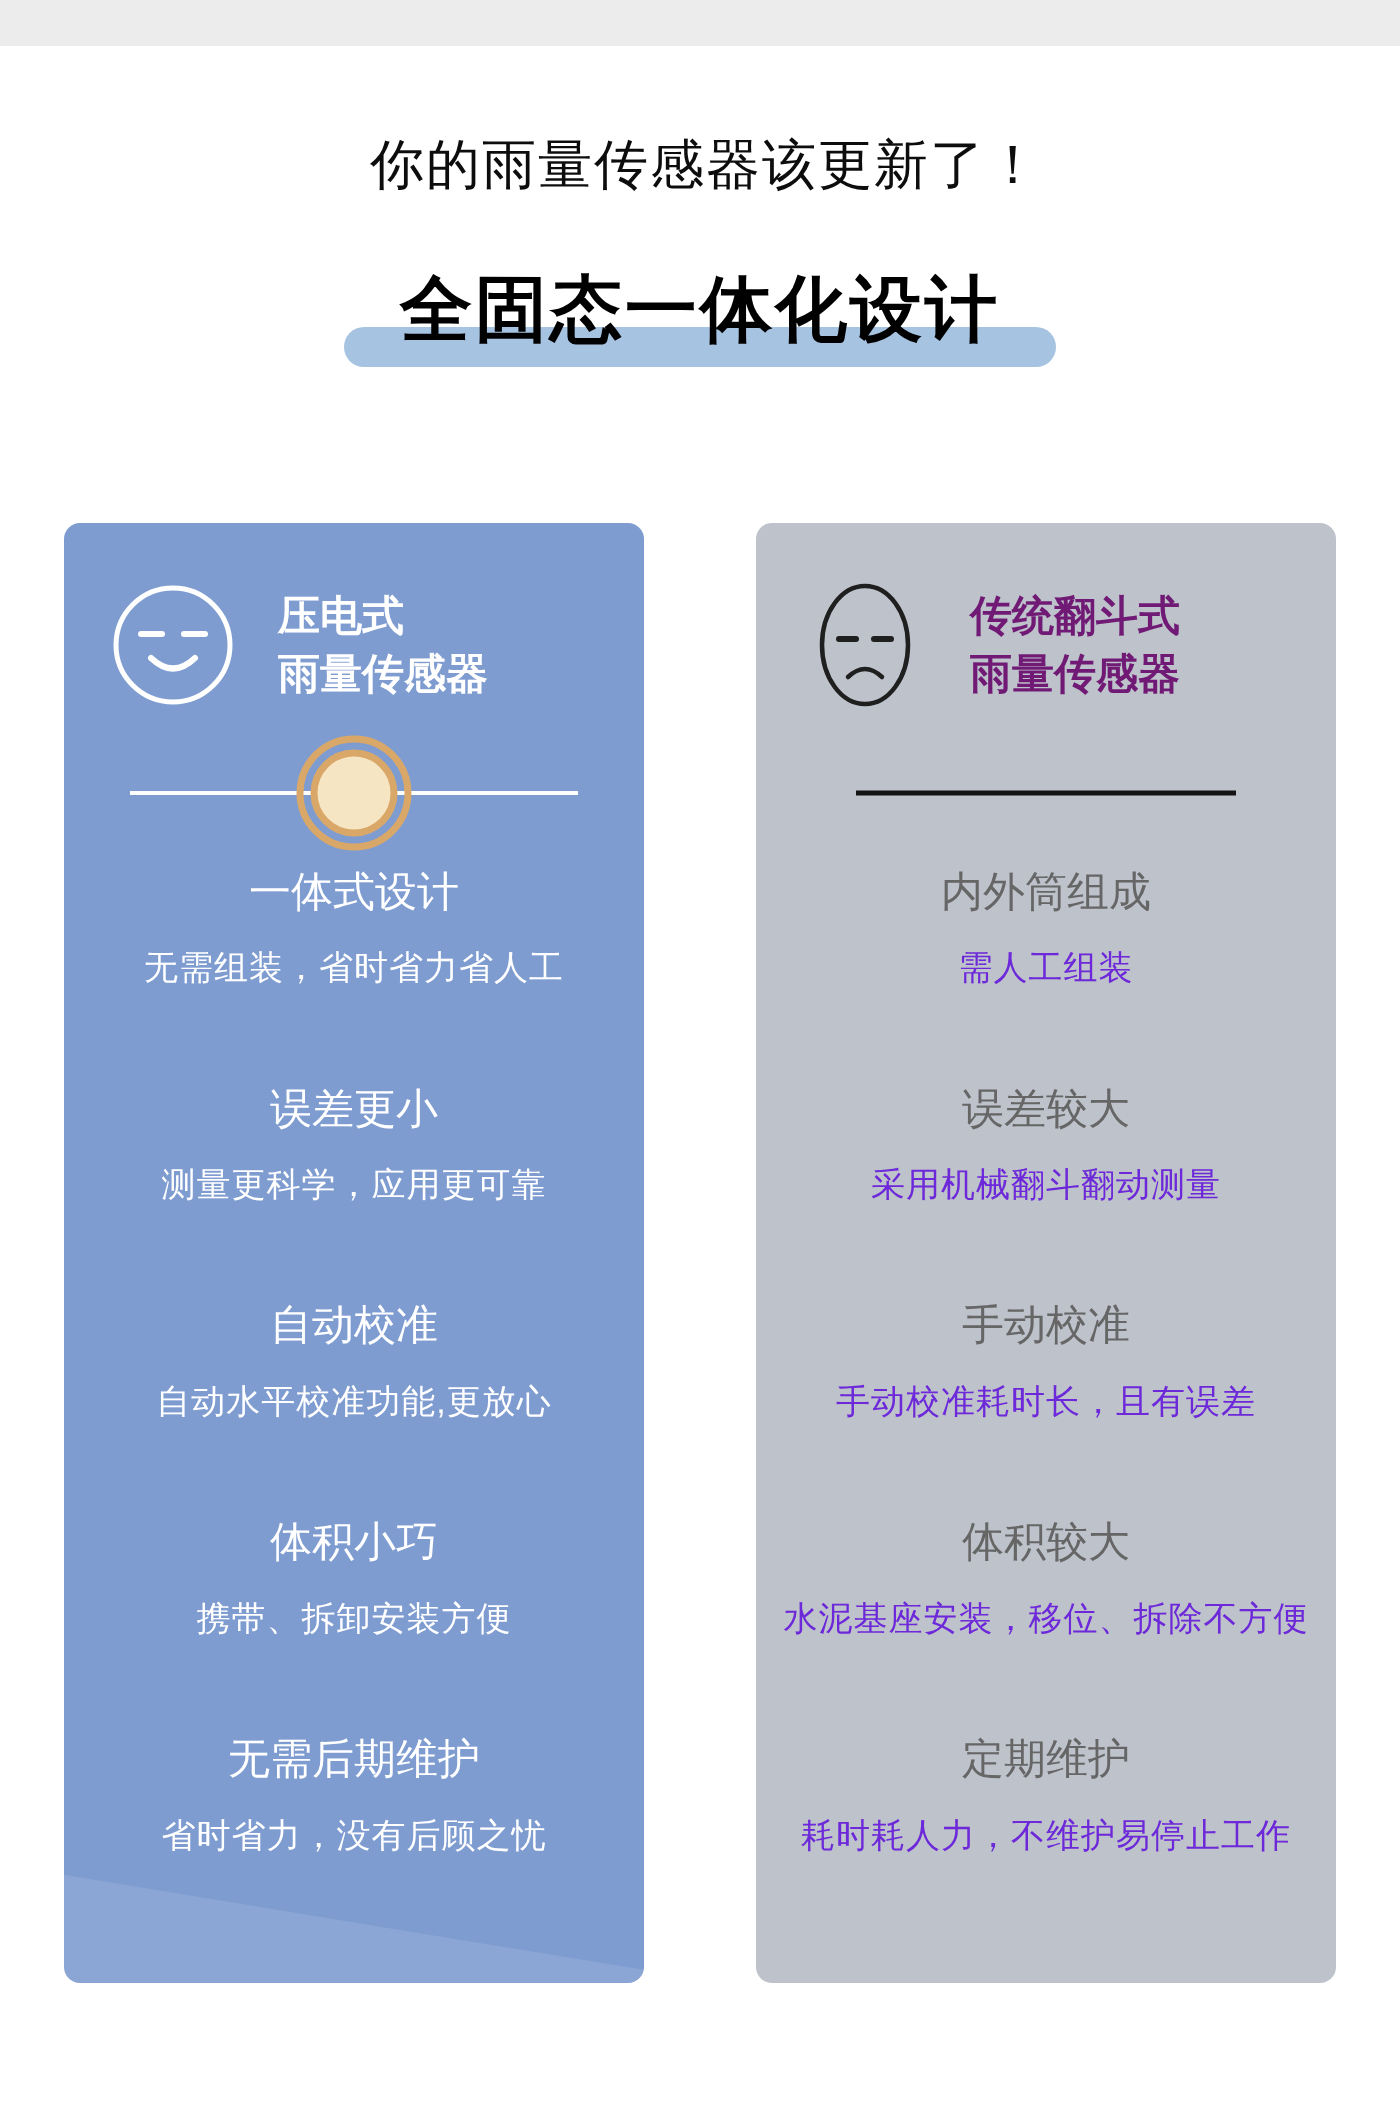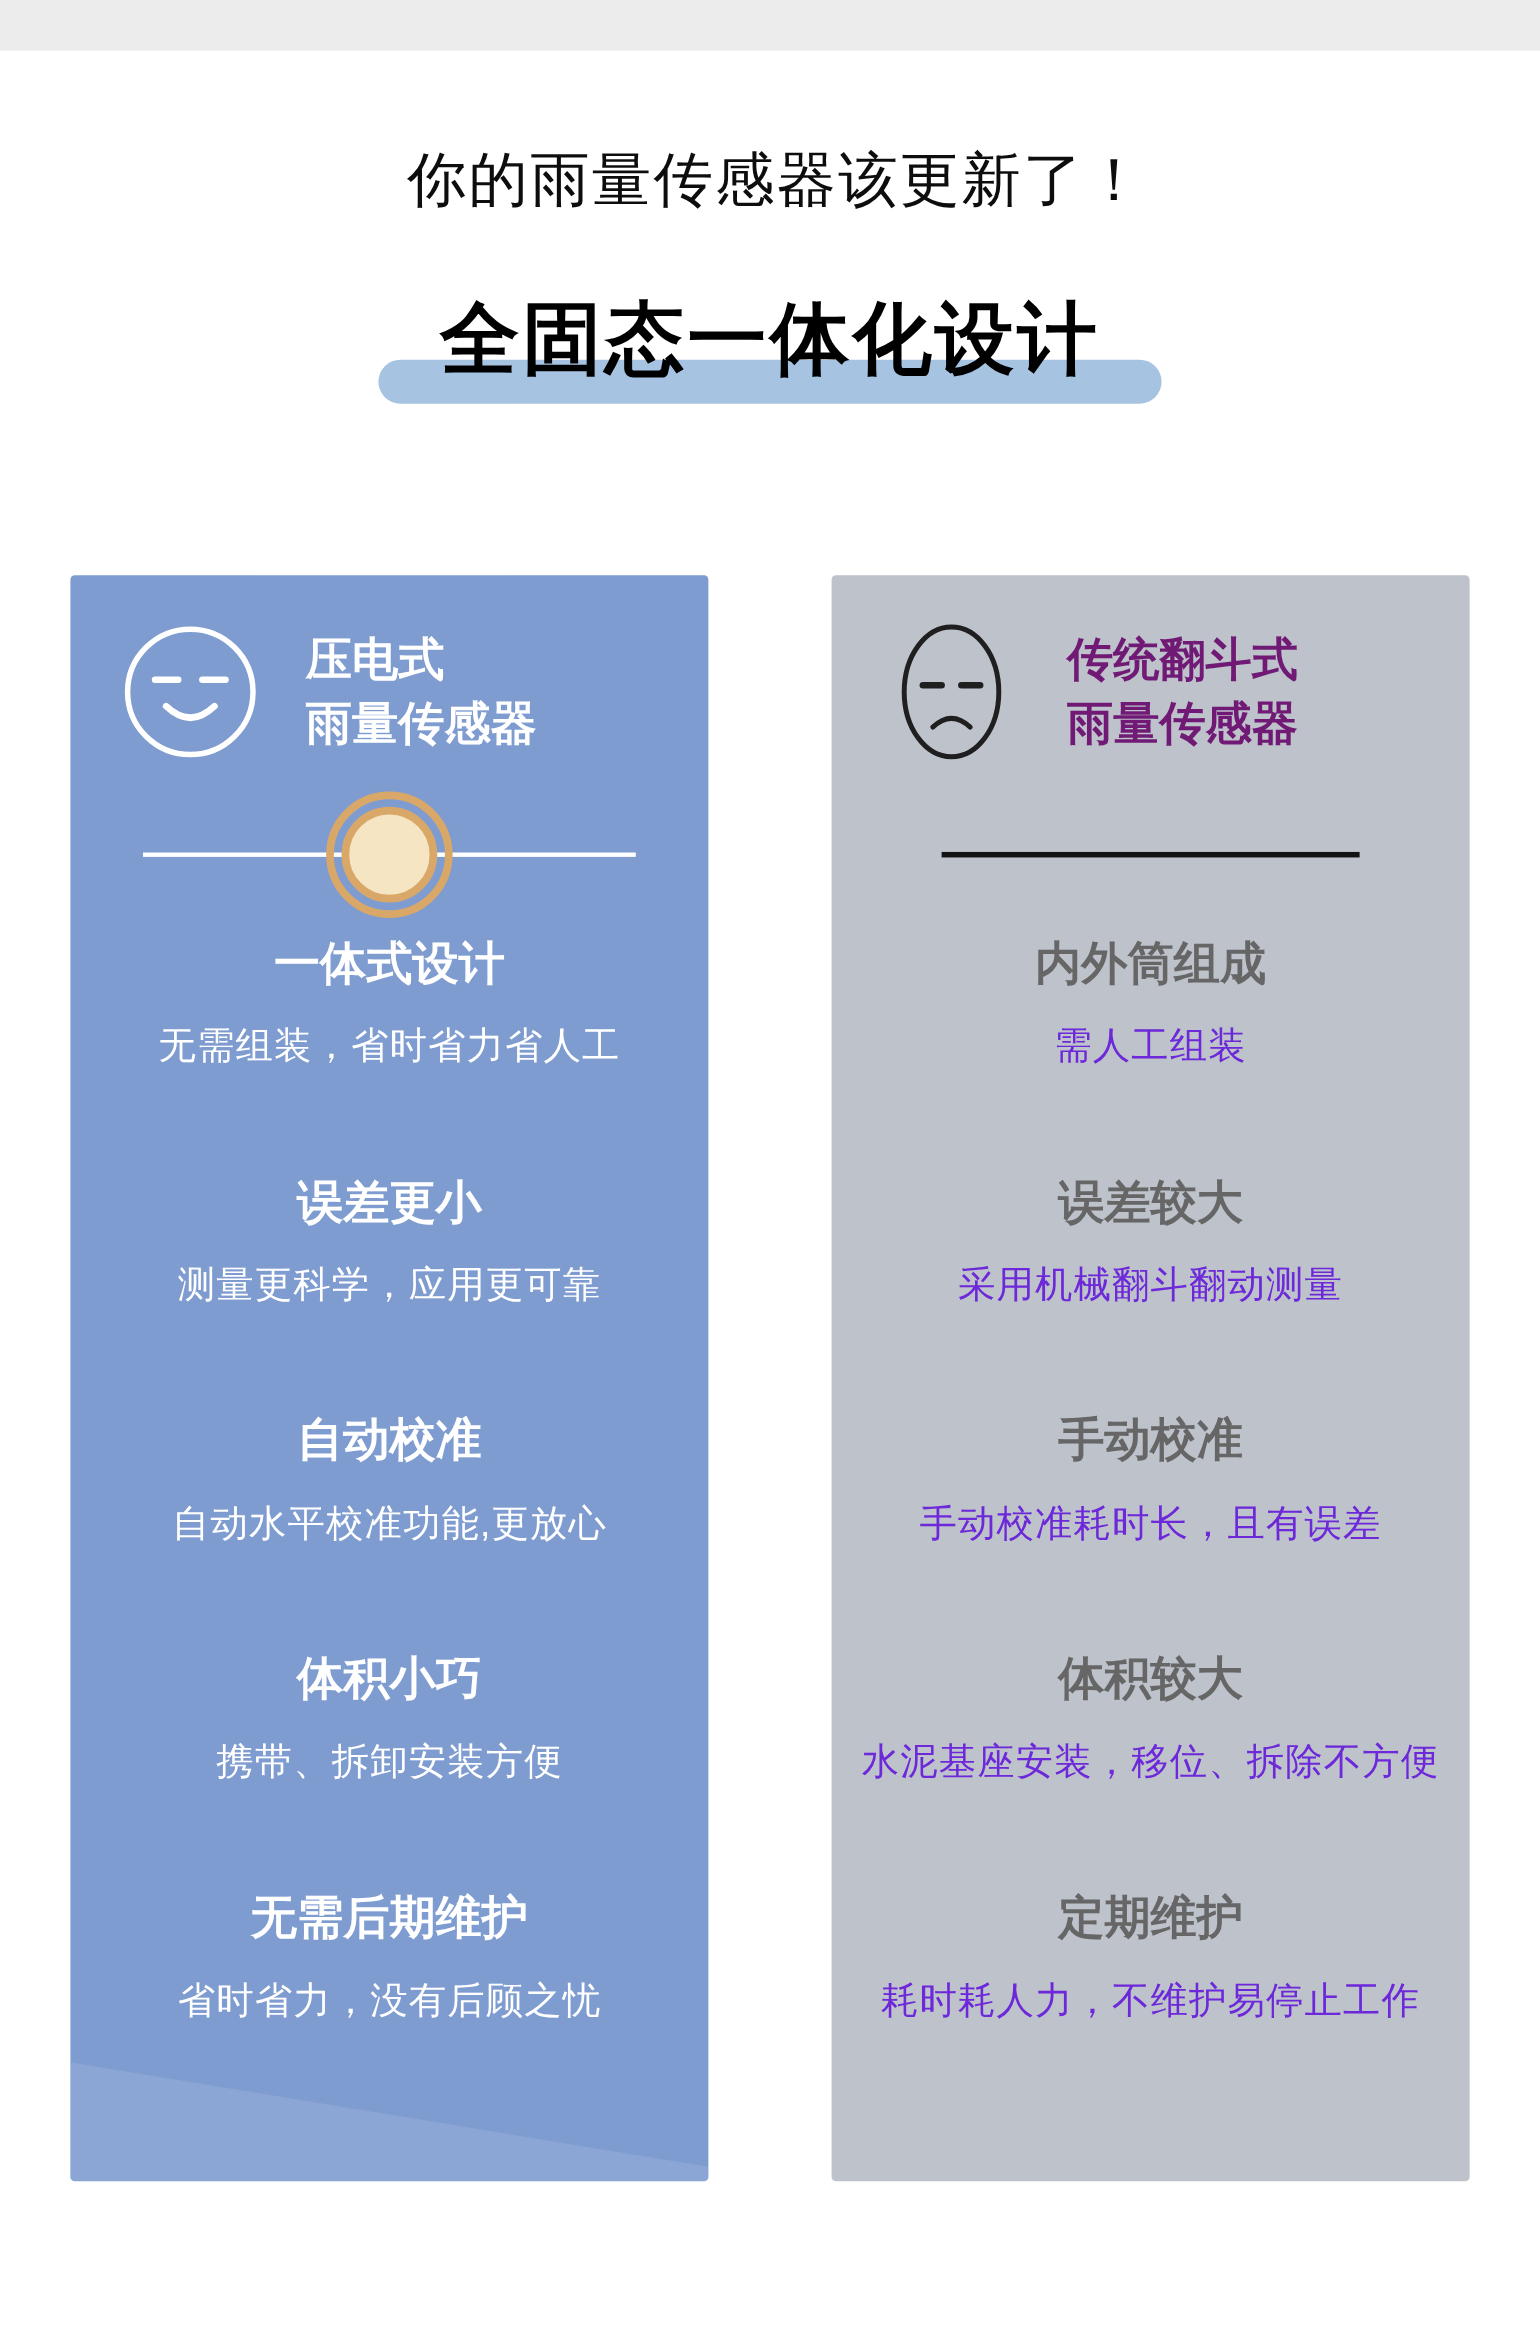--- a/index.html
+++ b/index.html
@@ -4,36 +4,36 @@
 <style>
   html,body{margin:0;padding:0;}
   body{background:#ffffff;font-family:"Liberation Sans","DejaVu Sans",sans-serif;}
   .page{position:relative;width:1400px;height:2121px;background:#ffffff;overflow:hidden;}
   .top-strip{width:1400px;height:46px;background:#ececec;}
   .title1{margin-top:86px;text-align:center;font-size:54px;font-weight:500;color:#0d0d0d;line-height:1.2;letter-spacing:2px;padding-left:12px;}
   .title2-wrap{position:relative;margin-top:70px;text-align:center;height:84px;}
   .title2-pill{position:absolute;left:50%;transform:translateX(-50%);top:60px;width:712px;height:40px;border-radius:22px;background:#a7c3e2;}
   .title2{position:relative;font-size:72px;font-weight:800;color:#000000;line-height:84px;letter-spacing:3px;z-index:1;}
   .cards{display:flex;justify-content:center;gap:112px;margin-top:172px;}
-  .card{position:relative;width:580px;height:1460px;border-radius:4px;overflow:hidden;box-sizing:border-box;padding-top:44px;}
+  .card{position:relative;width:580px;height:1460px;border-radius:16px;overflow:hidden;box-sizing:border-box;padding-top:60px;}
   .card.blue{background:#7e9cd0;}
   .card.gray{background:#bdc2cb;}
   .card-header{display:flex;align-items:center;margin-left:48px;}
   .icon-box{width:122px;height:124px;display:flex;align-items:center;justify-content:center;flex:0 0 auto;}
   .card-name{margin-left:44px;font-size:42px;font-weight:700;line-height:1.38;}
   .card.blue .card-name{color:#ffffff;}
   .card.gray .card-name{color:#701a75;}
   .divider-block{position:relative;margin-top:24px;height:124px;}
   .divider-line{position:absolute;top:50%;transform:translateY(-50%);}
   .card.blue .divider-line{left:66px;right:66px;height:4px;background:#ffffff;}
   .card.gray .divider-line{left:100px;right:100px;height:5px;background:#141414;}
   .ornament{position:absolute;left:50%;top:50%;transform:translate(-50%,-50%);}
   .features{margin-top:10px;display:flex;flex-direction:column;gap:92px;}
   .feature{text-align:center;}
-  .feature-title{font-size:42px;font-weight:700;line-height:1.3;}
+  .feature-title{font-size:42px;font-weight:400;line-height:1.3;}
   .feature-desc{margin-top:26px;font-size:34px;font-weight:400;line-height:1.3;letter-spacing:1px;}
   .card.blue .feature-title,.card.blue .feature-desc{color:#ffffff;}
   .card.gray .feature-title{color:#666666;}
   .card.gray .feature-desc{color:#6d28d9;}
   .blue-sheen{position:absolute;left:0;bottom:0;width:100%;height:108px;background:rgba(255,255,255,0.10);clip-path:polygon(0 0,100% 88%,100% 100%,0 100%);pointer-events:none;}
 </style>
 </head>
 <body>
 
 <div class="page">

